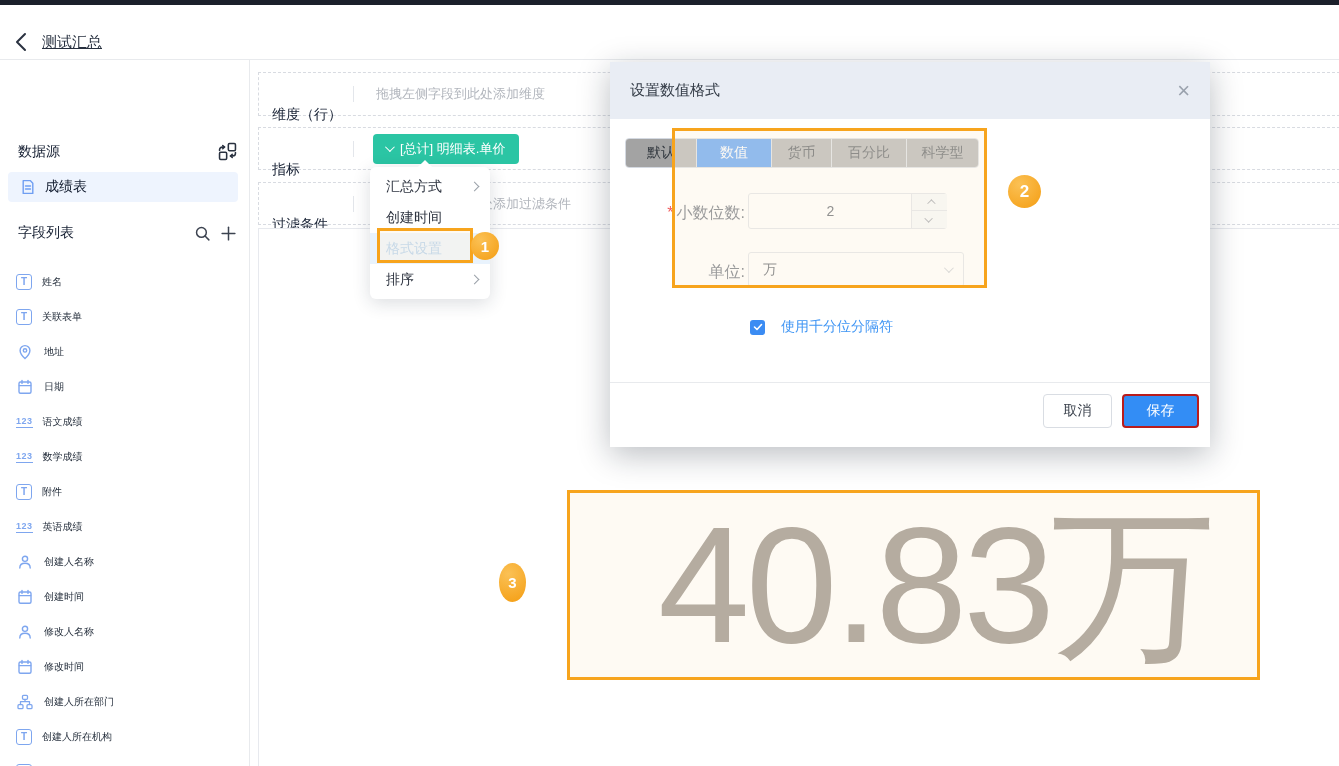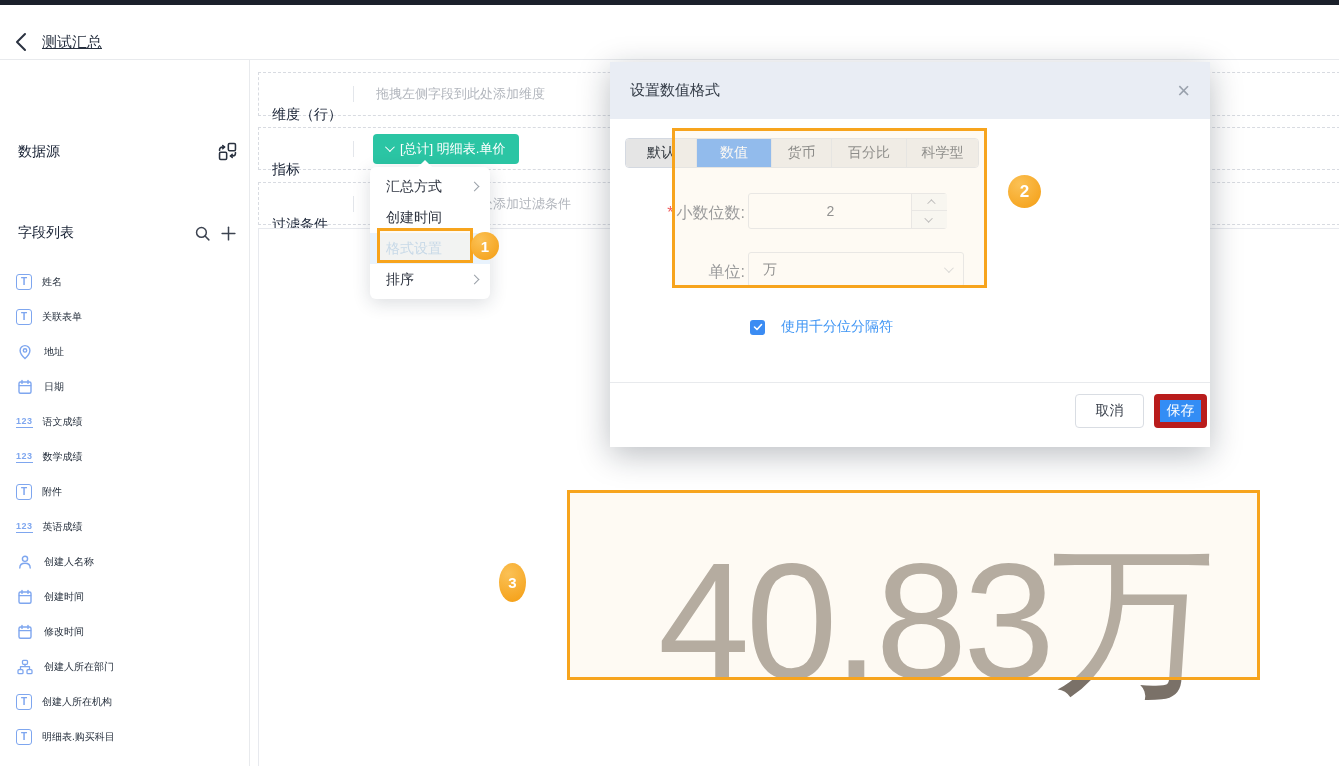--- a/index.html
+++ b/index.html
@@ -35,57 +35,57 @@
   .drow .phold { margin-left:22px; font-size:13px; color:#b2b6bd; }
   #row-dim { top:72px; height:44px; }
   #row-metric { top:127px; }
   #row-filter { top:182px; }
   .metric-tag { margin-left:19px; height:30px; background:#2bc5a4; border-radius:4px; color:#fff; font-size:13px; display:flex; align-items:center; padding:0 14px 0 12px; cursor:pointer; }
   .metric-tag .txt { margin-left:8px; }
   .chev { display:inline-block; width:7px; height:7px; border-right:1.6px solid currentColor; border-bottom:1.6px solid currentColor; transform:rotate(45deg) translateY(-2px); }
 
   
   .panel { position:absolute; left:258px; top:228px; width:1090px; height:546px; background:#fff; border:1px solid #e7e9ee; }
-  .bignum { position:absolute; left:567px; top:490px; width:736px; height:190px; display:flex; align-items:center; justify-content:center; font-size:165px; letter-spacing:-4px; color:#7a7168; line-height:1; white-space:nowrap;margin-top:36px; }
+  .bignum { position:absolute; left:567px; top:490px; width:736px; height:190px; display:flex; align-items:center; justify-content:center; font-size:165px; letter-spacing:-4px; color:#7a7168; line-height:1; white-space:nowrap; }
 
   
   .menu { position:absolute; left:370px; top:167px; width:120px; background:#fff; border-radius:6px; box-shadow:0 4px 18px rgba(31,45,61,.16); padding:4px 0; z-index:5; }
   .menu:before { content:""; position:absolute; left:50px; top:-5px; width:10px; height:10px; background:#fff; transform:rotate(45deg); }
   .mi { height:31px; display:flex; align-items:center; padding:0 12px 0 16px; font-size:14px; color:#2e3440; cursor:pointer; }
   .mi .arr { margin-left:auto; width:7px; height:7px; border-top:1.5px solid #9aa0a8; border-right:1.5px solid #9aa0a8; transform:rotate(45deg); }
   .mi.hl { background:#e9f3fd; color:#9dc3ea; }
 
   
   .modal { position:absolute; left:610px; top:62px; width:600px; height:385px; background:#fff; box-shadow:0 8px 30px rgba(15,25,40,.28); z-index:8; }
   .mhead { position:absolute; left:0; top:0; width:600px; height:57px; background:#e9edf4; display:flex; align-items:center; padding:0 20px; }
   .mtitle { font-size:15px; color:#323a45; }
   .mclose { margin-left:auto; font-size:22px; color:#9aa2ad; cursor:pointer; line-height:1; }
   .tabs { position:absolute; left:15px; top:76px; height:30px; display:flex; border:1px solid #d4d9e1; border-radius:4px; overflow:hidden; }
-  .tab { height:100%; display:flex; align-items:center; justify-content:center; font-size:14px; color:#32383f; border-left:1px solid #d4d9e1; cursor:pointer; background:#e5e5e5; }
+  .tab { height:100%; display:flex; align-items:center; justify-content:center; font-size:14px; color:#32383f; border-left:1px solid #d4d9e1; cursor:pointer; background:#a3a3a3; }
   .tab:first-child { border-left:none; }
   .tab.active { background:#3b8cf3; color:#fff; }
   .t0{width:70px}.t1{width:75px}.t2{width:60px}.t3{width:75px}.t4{width:72px}
   .frm-label { position:absolute; font-size:16px; color:#4a5260; text-align:right; }
   .req { color:#f05b5b; margin-right:3px; }
   .dec-input { position:absolute; left:138px; top:131px; width:199px; height:36px; border:1px solid #d9dde3; border-radius:3px; background:#fff; }
   .dec-input input { position:absolute; left:0; top:0; width:163px; height:34px; border:none; outline:none; text-align:center; font-size:14px; color:#3a414c; background:transparent; font-family:inherit; }
   .stepper { position:absolute; right:0; top:0; width:35px; height:34px; border-left:1px solid #d9dde3; }
   .step { position:absolute; left:0; width:35px; height:17px; background:#f5f7fa; display:flex; align-items:center; justify-content:center; cursor:pointer; }
   .step.up{top:0; border-bottom:1px solid #d9dde3;} .step.dn{bottom:0;}
   .step i { width:6px; height:6px; border-top:1.4px solid #8b919b; border-right:1.4px solid #8b919b; display:block; }
   .step.up i{ transform:rotate(-45deg) translateY(2px);} .step.dn i{ transform:rotate(135deg) translateY(2px);}
   .unit-select { position:absolute; left:138px; top:190px; width:216px; height:35px; border:1px solid #d9dde3; border-radius:3px; background:#fff; display:flex; align-items:center; padding:0 12px 0 14px; font-size:14px; color:#3a414c; cursor:pointer; }
   .unit-select .chev-dn { margin-left:auto; width:7px; height:7px; border-right:1.4px solid #bfc4cc; border-bottom:1.4px solid #bfc4cc; transform:rotate(45deg) translateY(-2px); }
   .cbx-row { position:absolute; left:140px; top:256px; display:flex; align-items:center; cursor:pointer; }
   .cbx { width:15px; height:15px; background:#3b8cf3; border-radius:3px; display:flex; align-items:center; justify-content:center; }
   .cbx-row .clbl { margin-left:16px; font-size:14px; color:#3f95f4; }
   .mfoot { position:absolute; left:0; top:320px; width:600px; height:65px; border-top:1px solid #e8eaed; }
-  .btn { position:absolute; top:11px; height:34px; border-radius:4px; font-size:14px; display:flex; align-items:center; justify-content:center; cursor:pointer;margin-left:32px; }
+  .btn { position:absolute; top:11px; height:34px; border-radius:4px; font-size:14px; display:flex; align-items:center; justify-content:center; cursor:pointer; }
   .btn-cancel { left:433px; width:69px; background:#fff; border:1px solid #d9dde3; color:#3a414c; }
-  .btn-save { left:512px; width:53px; background:#338df5; border:6px solid #b91c1c; color:#fff; }
+  .btn-save { left:512px; width:77px; background:#338df5; border:2px solid #b91c1c; color:#fff; }
 
   
   .abox { position:absolute; border:3px solid #f7a41d; background:rgba(253,244,229,.45); }
   #abox1 { left:377px; top:228px; width:96px; height:35px; z-index:6; }
   #abox2 { left:672px; top:128px; width:315px; height:160px; z-index:9; }
   #abox3 { left:567px; top:490px; width:693px; height:190px; z-index:3; }
   .badge { position:absolute; background:radial-gradient(circle at 35% 28%, #fbc155, #f49d12); color:#fff; font-weight:700; display:flex; align-items:center; justify-content:center; border-radius:50%; }
   #badge1 { left:471px; top:232px; width:28px; height:28px; font-size:15px; z-index:7; }
   #badge2 { left:1008px; top:175px; width:33px; height:33px; font-size:17px; z-index:10; }
   #badge3 { left:499px; top:563px; width:27px; height:39px; font-size:15px; z-index:4; }
@@ -117,20 +117,29 @@
               <rect x="8.7" y="1.3" width="6" height="6" rx="1"></rect>
               <rect x="1.3" y="8.7" width="6" height="6" rx="1"></rect>
               <path d="M5.2 4.3H3.6a2.3 2.3 0 0 0-2.3 2.3v.6"></path>
               <path d="M4 2.9l1.5 1.4L4 5.7"></path>
               <path d="M10.8 11.7h1.6a2.3 2.3 0 0 0 2.3-2.3v-.6"></path>
               <path d="M12 13.1l-1.5-1.4 1.5-1.4"></path>
             </g>
           </svg>
       </span>
     </div>
+    <div class="ds-item">
+      <svg width="16" height="16" viewBox="0 0 16 16">
+          <g fill="none" stroke="#6f9ef2" stroke-width="1.4" stroke-linejoin="round">
+            <path d="M3.2 1.6h7l2.6 2.6v10.2H3.2z"></path>
+            <path d="M5.5 7h5M5.5 10h5" stroke-linecap="round"></path>
+          </g>
+        </svg>
+      <span class="lbl">成绩表</span>
+    </div>
     <div class="fl-row">
       <span class="sec-label">字段列表</span>
       <span class="tools">
         <span>
             <svg width="17" height="17" viewBox="0 0 16 16">
               <g fill="none" stroke="#3c4350" stroke-width="1.4" stroke-linecap="round">
                 <circle cx="7" cy="7" r="4.6"></circle>
                 <line x1="10.6" y1="10.6" x2="14" y2="14"></line>
               </g>
             </svg>
@@ -211,20 +220,31 @@
             <svg width="16" height="16" viewBox="0 0 16 16">
               <g fill="none" stroke="#7ea6ef" stroke-width="1.4" stroke-linecap="round">
                 <rect x="2" y="3" width="12" height="11.2" rx="1.5"></rect>
                 <line x1="5" y1="1.4" x2="5" y2="4.4"></line>
                 <line x1="11" y1="1.4" x2="11" y2="4.4"></line>
                 <line x1="2.3" y1="6.6" x2="13.7" y2="6.6"></line>
               </g>
             </svg>
           </span>
           <span class="lbl">创建时间</span>
+        </div>
+      <div class="fl-item">
+          <span class="fic">
+            <svg width="16" height="16" viewBox="0 0 16 16">
+              <g fill="none" stroke="#7ea6ef" stroke-width="1.4" stroke-linecap="round">
+                <circle cx="8" cy="4.8" r="2.6"></circle>
+                <path d="M2.8 14c0-3 2.3-4.7 5.2-4.7s5.2 1.7 5.2 4.7"></path>
+              </g>
+            </svg>
+          </span>
+          <span class="lbl">修改人名称</span>
         </div>
       <div class="fl-item">
           <span class="fic">
             <svg width="16" height="16" viewBox="0 0 16 16">
               <g fill="none" stroke="#7ea6ef" stroke-width="1.4" stroke-linecap="round">
                 <rect x="2" y="3" width="12" height="11.2" rx="1.5"></rect>
                 <line x1="5" y1="1.4" x2="5" y2="4.4"></line>
                 <line x1="11" y1="1.4" x2="11" y2="4.4"></line>
                 <line x1="2.3" y1="6.6" x2="13.7" y2="6.6"></line>
               </g>

